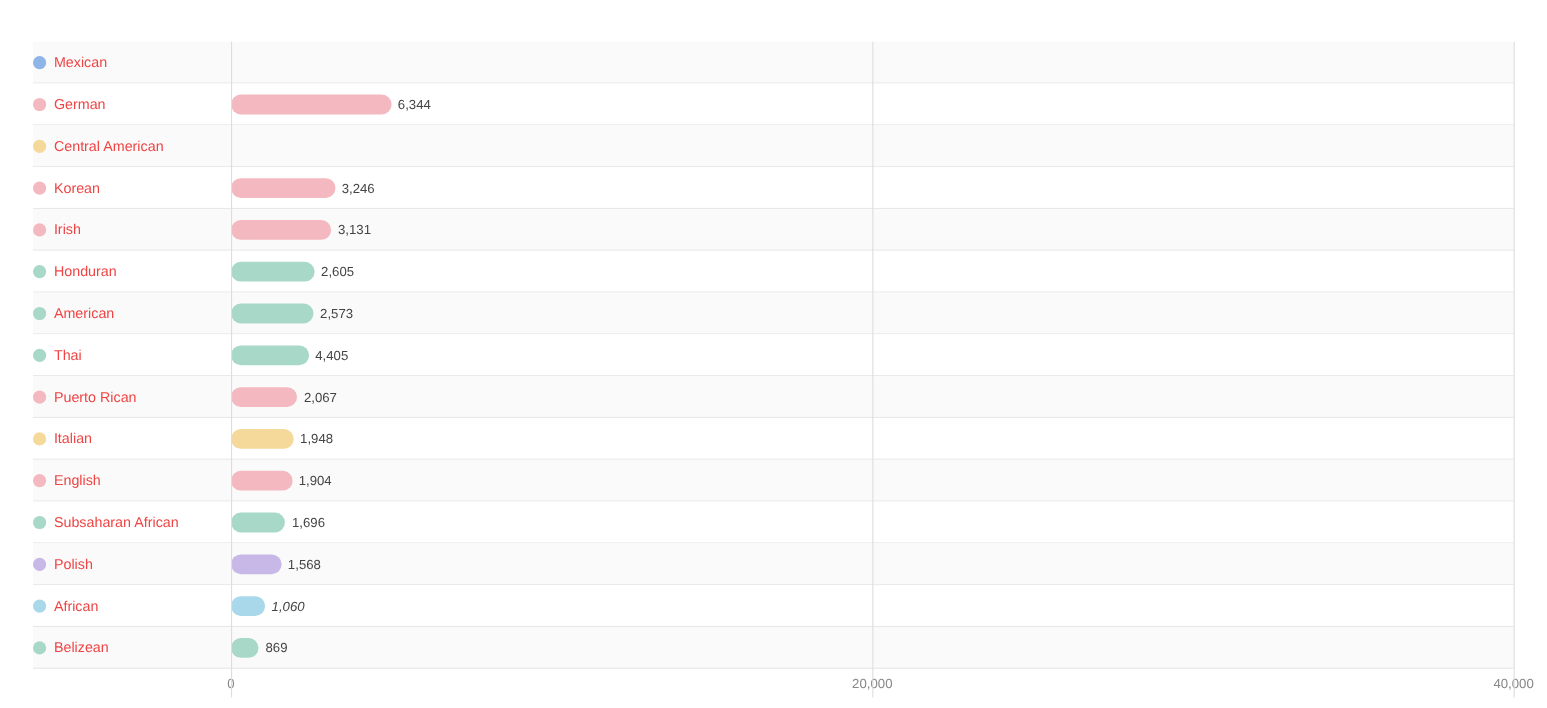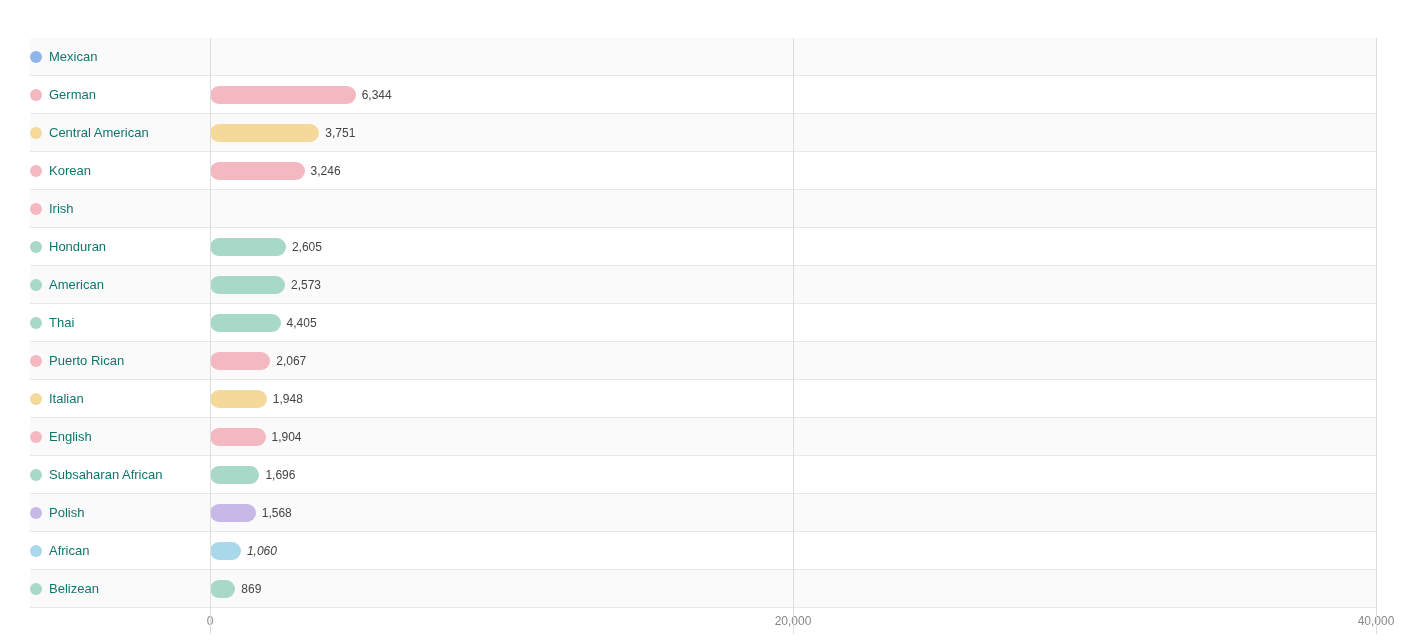--- a/index.html
+++ b/index.html
@@ -54,21 +54,21 @@
     }
     .dot {
       width: 12px;
       height: 12px;
       border-radius: 50%;
       margin-right: 7px;
       flex-shrink: 0;
     }
     .bar-label {
       font-size: 13px;
-      color: #0f766e;
+      color: #ef4444;
       white-space: nowrap;
     }
     .bar-container {
       flex: 1;
       position: relative;
       height: 22px;
       display: flex;
       align-items: center;
     }
     .bar {
@@ -149,39 +149,39 @@
     <div class="bar-container">
       <div class="bar" style="width:12.495000000000001%; background:#f4b8c0; --bar-width:12.495000000000001%;"></div>
       <span class="bar-value" style="left:calc(12.495000000000001% + 6px);">6,344</span>
     </div>
   </div>
         <div class="bar-row">
     <div class="label-area">
       <div class="dot" style="background:#f5d99a;"></div>
       <span class="bar-label">Central American</span>
     </div>
-    <div class="bar-container">
-      <div class="bar" style="width:9.3775%; background:#f5d99a; --bar-width:9.3775%;"></div>
-      <span class="bar-value" style="left:calc(9.3775% + 6px);">3,751</span>
-    </div>
   </div>
         <div class="bar-row">
     <div class="label-area">
       <div class="dot" style="background:#f4b8c0;"></div>
       <span class="bar-label">Korean</span>
     </div>
     <div class="bar-container">
       <div class="bar" style="width:8.115%; background:#f4b8c0; --bar-width:8.115%;"></div>
       <span class="bar-value" style="left:calc(8.115% + 6px);">3,246</span>
     </div>
   </div>
         <div class="bar-row">
     <div class="label-area">
       <div class="dot" style="background:#f4b8c0;"></div>
       <span class="bar-label">Irish</span>
+    </div>
+    <div class="bar-container">
+      <div class="bar" style="width:7.8275%; background:#f4b8c0; --bar-width:7.8275%;"></div>
+      <span class="bar-value" style="left:calc(7.8275% + 6px);">3,131</span>
     </div>
   </div>
         <div class="bar-row">
     <div class="label-area">
       <div class="dot" style="background:#a8d8c8;"></div>
       <span class="bar-label">Honduran</span>
     </div>
     <div class="bar-container">
       <div class="bar" style="width:6.5125%; background:#a8d8c8; --bar-width:6.5125%;"></div>
       <span class="bar-value" style="left:calc(6.5125% + 6px);">2,605</span>

